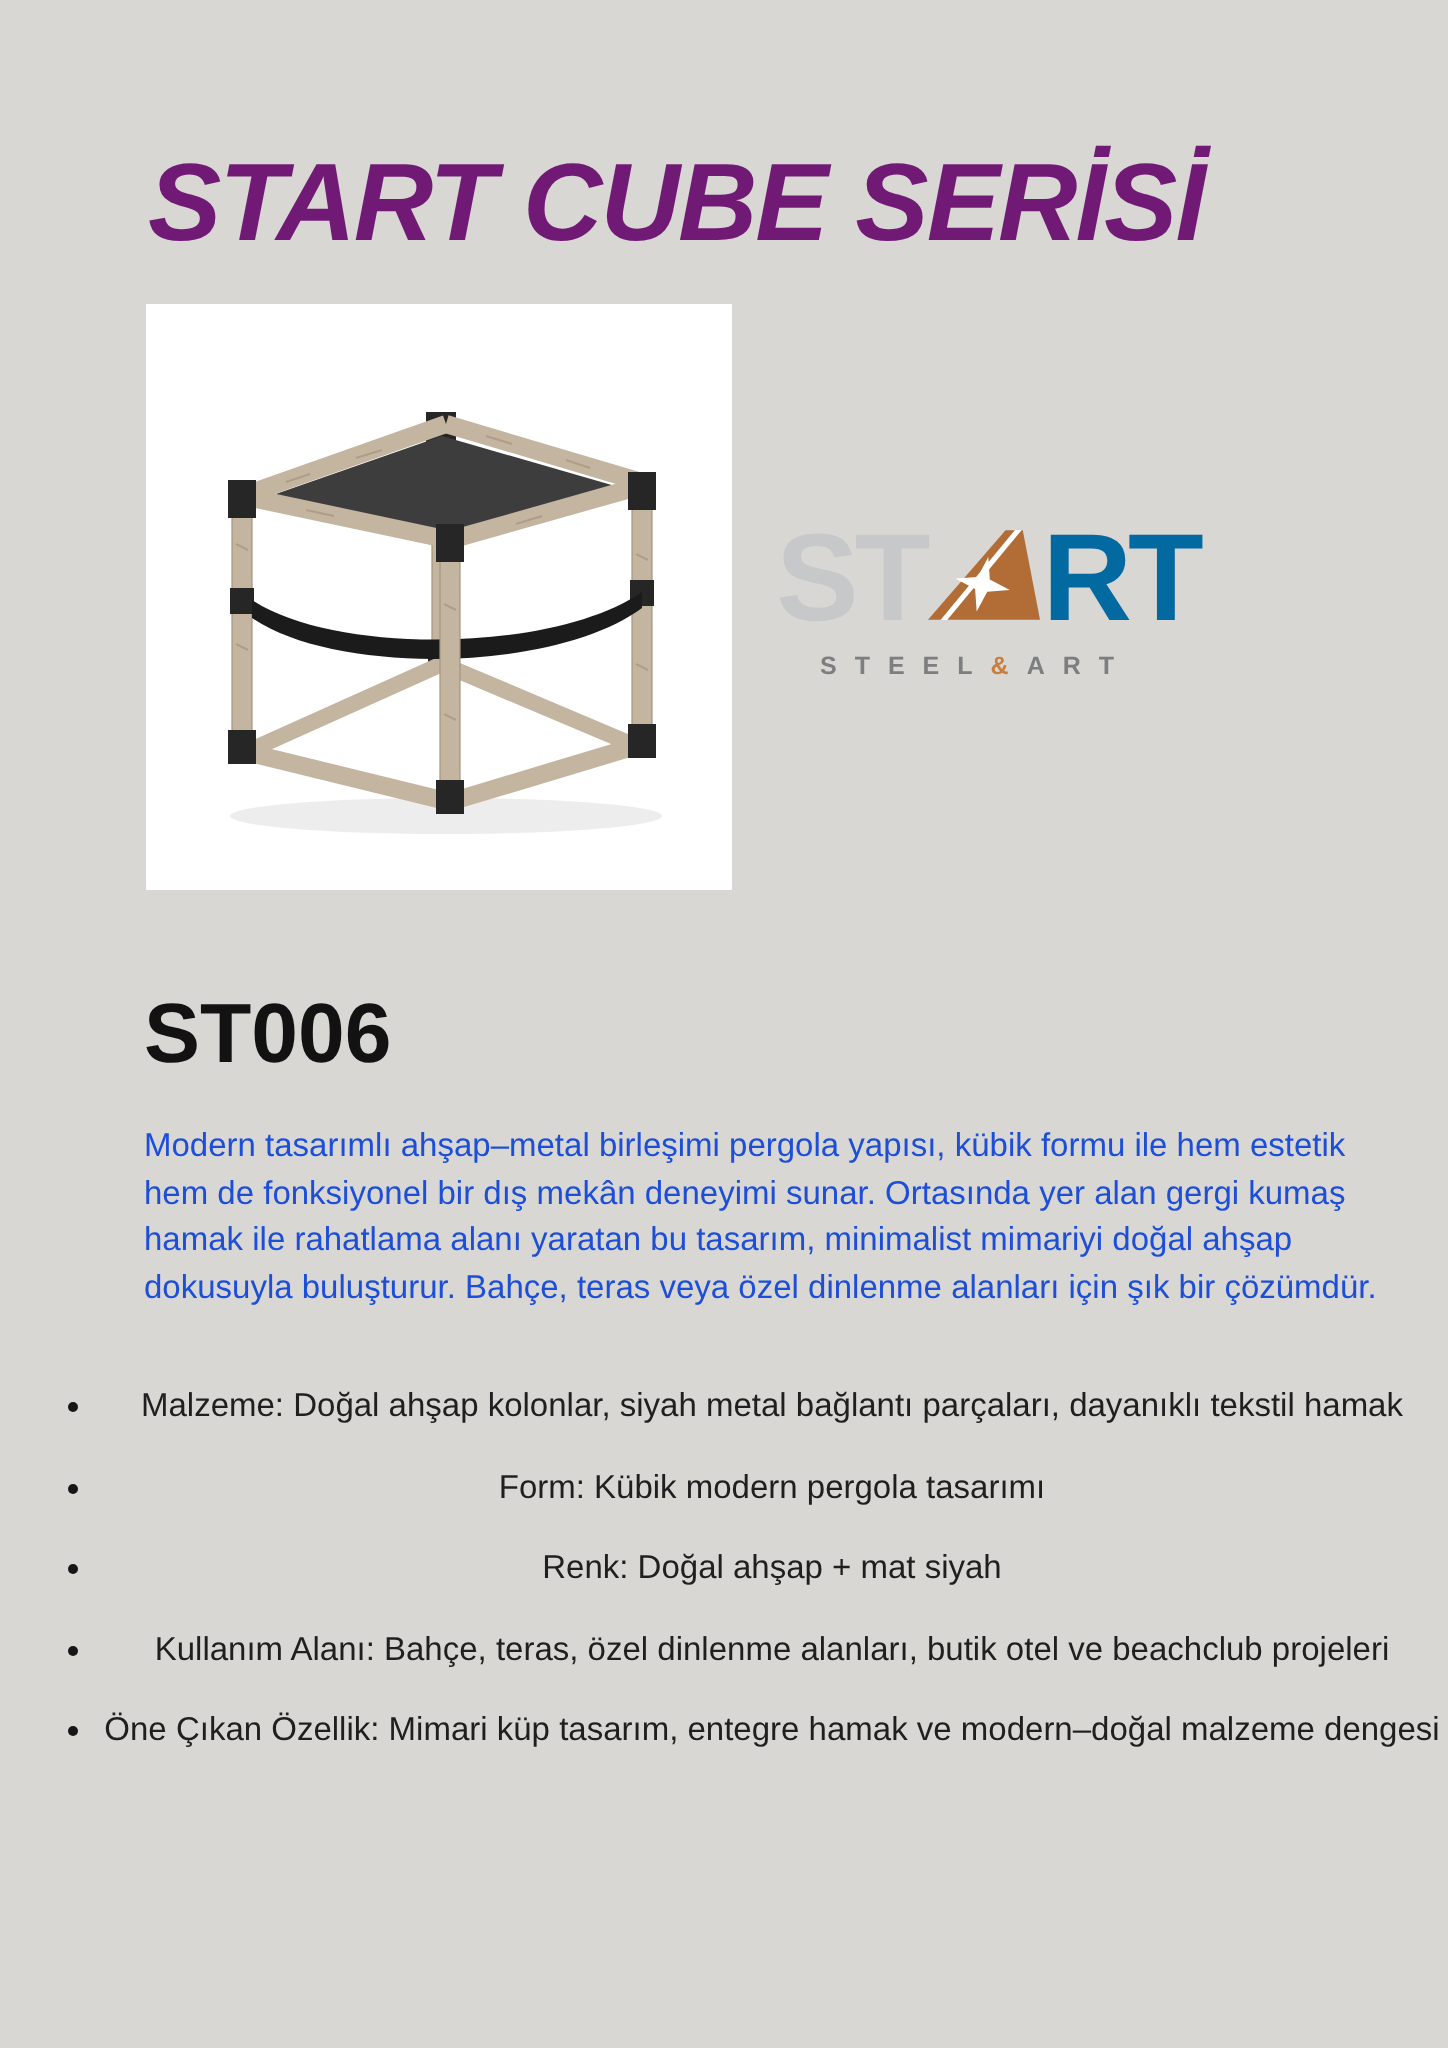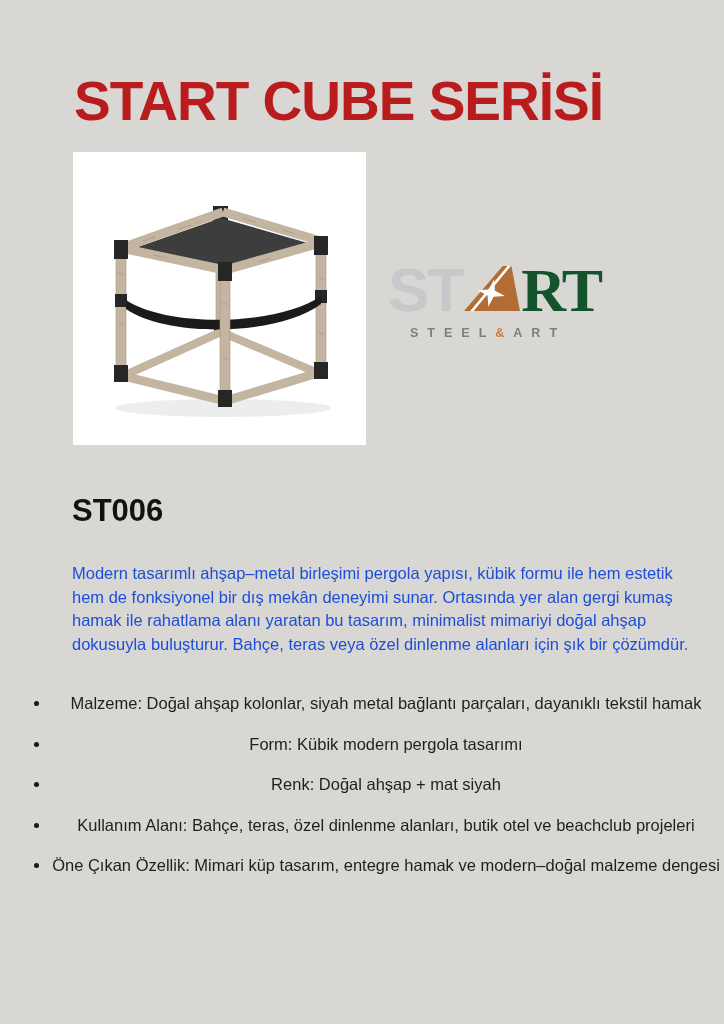--- a/index.html
+++ b/index.html
@@ -4,43 +4,43 @@
 <style>
   html,body { margin:0; padding:0; }
   body { background:#d8d7d3; font-family:"Liberation Sans", sans-serif; }
   .page {
     position:relative; width:724px; height:1024px;
     background:#d8d7d3; overflow:hidden; margin:0 auto;
   }
   .title {
     position:absolute; left:74px; top:74px; margin:0;
     font-size:55px; font-weight:bold; line-height:1;
-    letter-spacing:-1px; color:#b91c1c; white-space:nowrap;
+    letter-spacing:-1px; color:#701a75; white-space:nowrap;font-style:italic;
   }
   .image-box {
     position:absolute; left:73px; top:152px;
     width:293px; height:293px; background:#ffffff;
   }
   .logo { position:absolute; left:388px; top:259px; }
   .logo-word {
     font-size:62px; font-weight:bold; line-height:1;
     letter-spacing:-2px; white-space:nowrap;
   }
   .logo-st { color:#c6c8ca; }
-  .logo-rt { color:#14532d;font-family:Liberation Serif, serif; }
+  .logo-rt { color:#0369a1; }
   .logo-wedge { vertical-align:0; margin:0 1px; }
   .logo-tagline {
     margin-top:5px; padding-left:22px;
     font-size:12.5px; font-weight:bold; letter-spacing:9px;
     color:#7c7e80; white-space:nowrap;
   }
   .logo-amp { color:#c87e3c; }
   .code {
     position:absolute; left:72px; top:494px; margin:0;
-    font-size:31px; font-weight:bold; line-height:1.1; color:#121212;
+    font-size:42px; font-weight:bold; line-height:1.1; color:#121212;
   }
   .desc {
     position:absolute; left:72px; top:562px; margin:0;
     width:625px; font-size:16.5px; line-height:23.5px; color:#1d4ed8;
   }
   .features {
     position:absolute; left:33px; top:692px; margin:0; padding:0;
     list-style:none; width:690px;
   }
   .features li {

